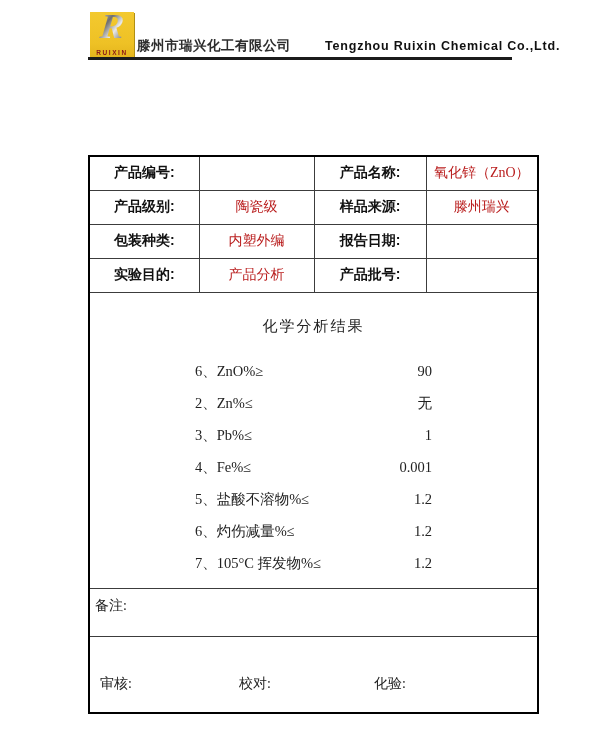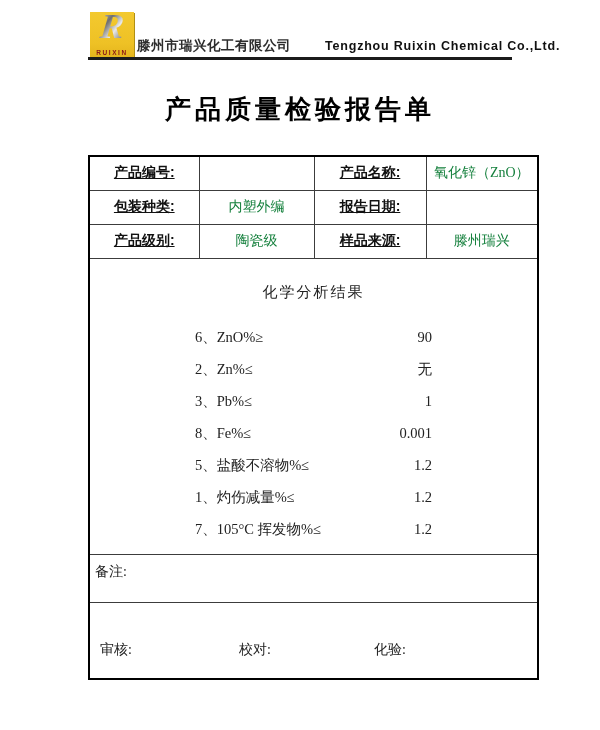--- a/index.html
+++ b/index.html
@@ -50,24 +50,23 @@
     border:2px solid #000;
   }
   table.report td {
     border:1px solid #3c3c3c; padding:0; box-sizing:border-box;
     overflow:hidden;
   }
   tr.info-row td { height:34px; }
   td.label {
     font-size:14px; font-weight:bold; text-align:center; color:#111;
     font-family:"Liberation Sans","DejaVu Sans",sans-serif;
-    text-decoration:underline;
   }
   td.value {
-    font-size:14px; text-align:center; color:#15803d;
+    font-size:14px; text-align:center; color:#b91c1c;
     font-family:"Liberation Serif","DejaVu Serif",serif;
   }
 
   td.analysis-cell { height:296px; vertical-align:top; }
   .section-title {
     margin-top:24px; text-align:center; font-size:15px; letter-spacing:2px; color:#222;
     font-family:"Liberation Serif","DejaVu Serif",serif;
   }
   .items { margin-top:28px; }
   .item {
@@ -100,76 +99,81 @@
   <div class="logo">
     <div class="logo-r">R</div>
     <div class="logo-brand">RUIXIN</div>
   </div>
   <div class="company-line">
     <span class="company-cn">滕州市瑞兴化工有限公司</span>
     <span class="company-en">Tengzhou Ruixin Chemical Co.,Ltd.</span>
   </div>
   <div class="header-rule"></div>
 
-  <div class="title">产品质量检验报告单</div>
 
   <table class="report">
     <colgroup>
       <col style="width:110px">
         <col style="width:115px">
         <col style="width:112px">
         <col style="width:112px">
     </colgroup>
 
     <tbody>
         <tr class="info-row">
       <td class="label">产品编号:</td>
       <td class="value"></td>
       <td class="label">产品名称:</td>
       <td class="value">氧化锌（ZnO）</td>
     </tr>
     <tr class="info-row">
+      <td class="label">产品级别:</td>
+      <td class="value">陶瓷级</td>
+      <td class="label">样品来源:</td>
+      <td class="value">滕州瑞兴</td>
+    </tr>
+    <tr class="info-row">
       <td class="label">包装种类:</td>
       <td class="value">内塑外编</td>
       <td class="label">报告日期:</td>
       <td class="value"></td>
     </tr>
     <tr class="info-row">
-      <td class="label">产品级别:</td>
-      <td class="value">陶瓷级</td>
-      <td class="label">样品来源:</td>
-      <td class="value">滕州瑞兴</td>
+      <td class="label">实验目的:</td>
+      <td class="value">产品分析</td>
+      <td class="label">产品批号:</td>
+      <td class="value"></td>
     </tr>
 
     <tr>
       <td class="analysis-cell" colspan="4">
         <div class="section-title">化学分析结果</div>
         <div class="items">
           <div class="item">
             <span>6、ZnO%≥</span>
             <span>90</span>
           </div>
           <div class="item">
             <span>2、Zn%≤</span>
             <span>无</span>
           </div>
           <div class="item">
             <span>3、Pb%≤</span>
             <span>1</span>
           </div>
           <div class="item">
-            <span>8、Fe%≤</span>
+            <span>4、Fe%≤</span>
             <span>0.001</span>
           </div>
           <div class="item">
             <span>5、盐酸不溶物%≤</span>
             <span>1.2</span>
           </div>
           <div class="item">
-            <span>1、灼伤减量%≤</span>
+            <span>6、灼伤减量%≤</span>
             <span>1.2</span>
           </div>
           <div class="item">
             <span>7、105°C 挥发物%≤</span>
             <span>1.2</span>
           </div>
         </div>
       </td>
     </tr>
 

